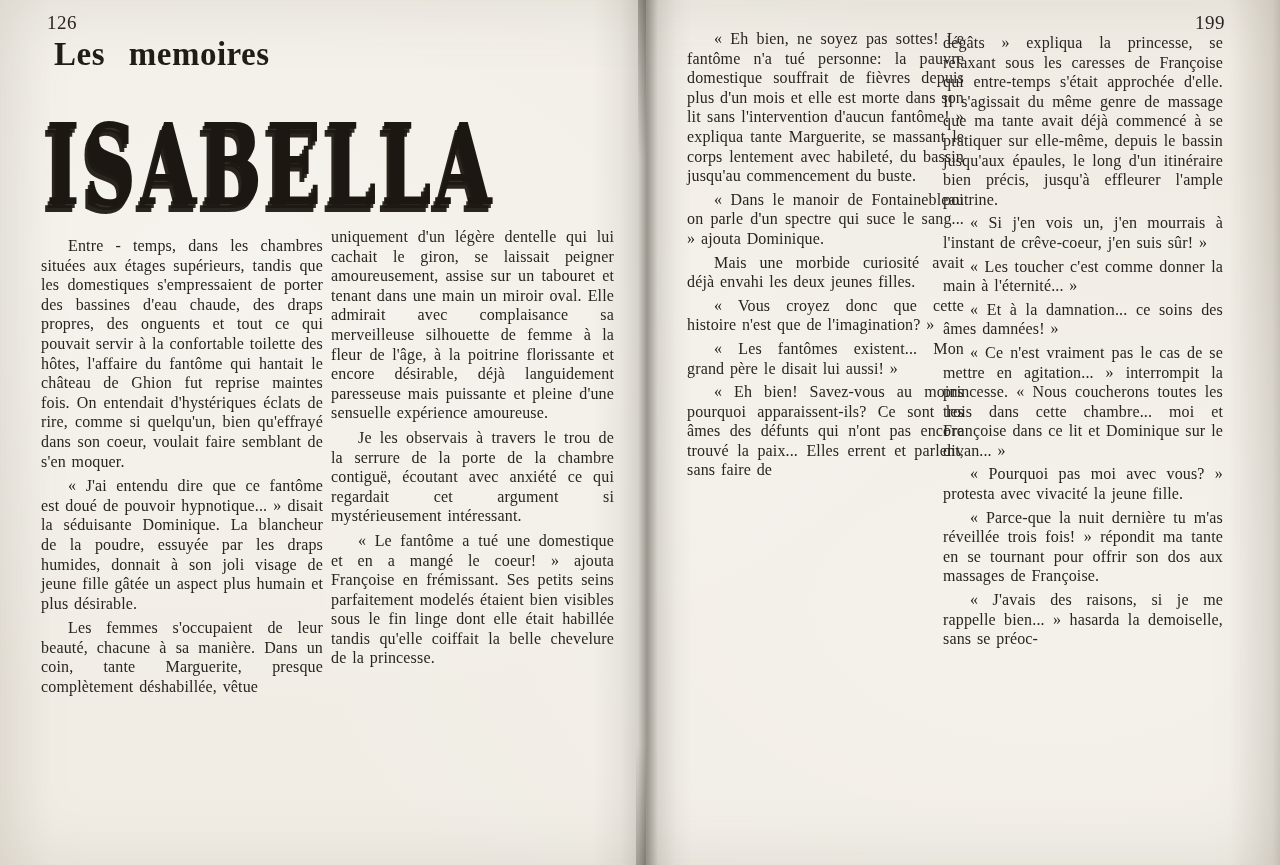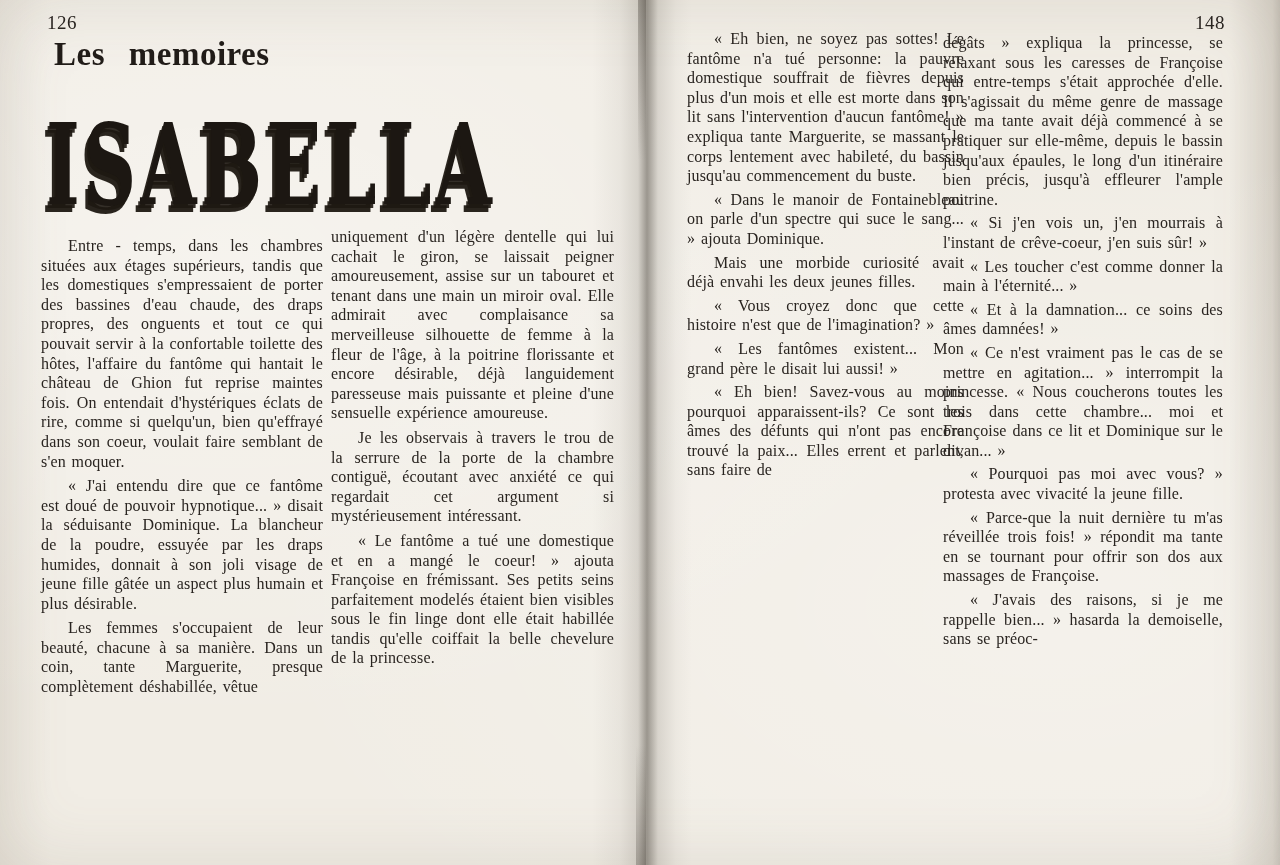--- a/index.html
+++ b/index.html
@@ -108,21 +108,21 @@
 </div>
 
 <div class="col" id="l-col2">
   <p class="cont">uniquement d'un légère dentelle qui lui cachait le giron, se laissait peigner amoureusement, assise sur un tabouret et tenant dans une main un miroir oval. Elle admirait avec complaisance sa merveilleuse silhouette de femme à la fleur de l'âge, à la poitrine florissante et encore désirable, déjà languidement paresseuse mais puissante et pleine d'une sensuelle expérience amoureuse.</p>
   <p>Je les observais à travers le trou de la serrure de la porte de la chambre contiguë, écoutant avec anxiété ce qui regardait cet argument si mystérieusement intéressant.</p>
   <p>« Le fantôme a tué une domestique et en a mangé le coeur! » ajouta Françoise en frémissant. Ses petits seins parfaitement modelés étaient bien visibles sous le fin linge dont elle était habillée tandis qu'elle coiffait la belle chevelure de la princesse.</p>
 </div>
 
 <div class="gutter"></div>
 
-<div class="page-number" id="pn-right">148</div>
+<div class="page-number" id="pn-right">199</div>
 
 <div class="col" id="r-col1">
   <p>« Eh bien, ne soyez pas sottes! Le fantôme n'a tué personne: la pauvre domestique souffrait de fièvres depuis plus d'un mois et elle est morte dans son lit sans l'intervention d'aucun fantôme! » expliqua tante Marguerite, se massant le corps lentement avec habileté, du bassin jusqu'au commencement du buste.</p>
   <p>« Dans le manoir de Fontainebleau on parle d'un spectre qui suce le sang... » ajouta Dominique.</p>
   <p>Mais une morbide curiosité avait déjà envahi les deux jeunes filles.</p>
   <p>« Vous croyez donc que cette histoire n'est que de l'imagination? »</p>
   <p>« Les fantômes existent... Mon grand père le disait lui aussi! »</p>
   <p>« Eh bien! Savez-vous au moins pourquoi apparaissent-ils? Ce sont les âmes des défunts qui n'ont pas encore trouvé la paix... Elles errent et parlent, sans faire de</p>
 </div>
 

